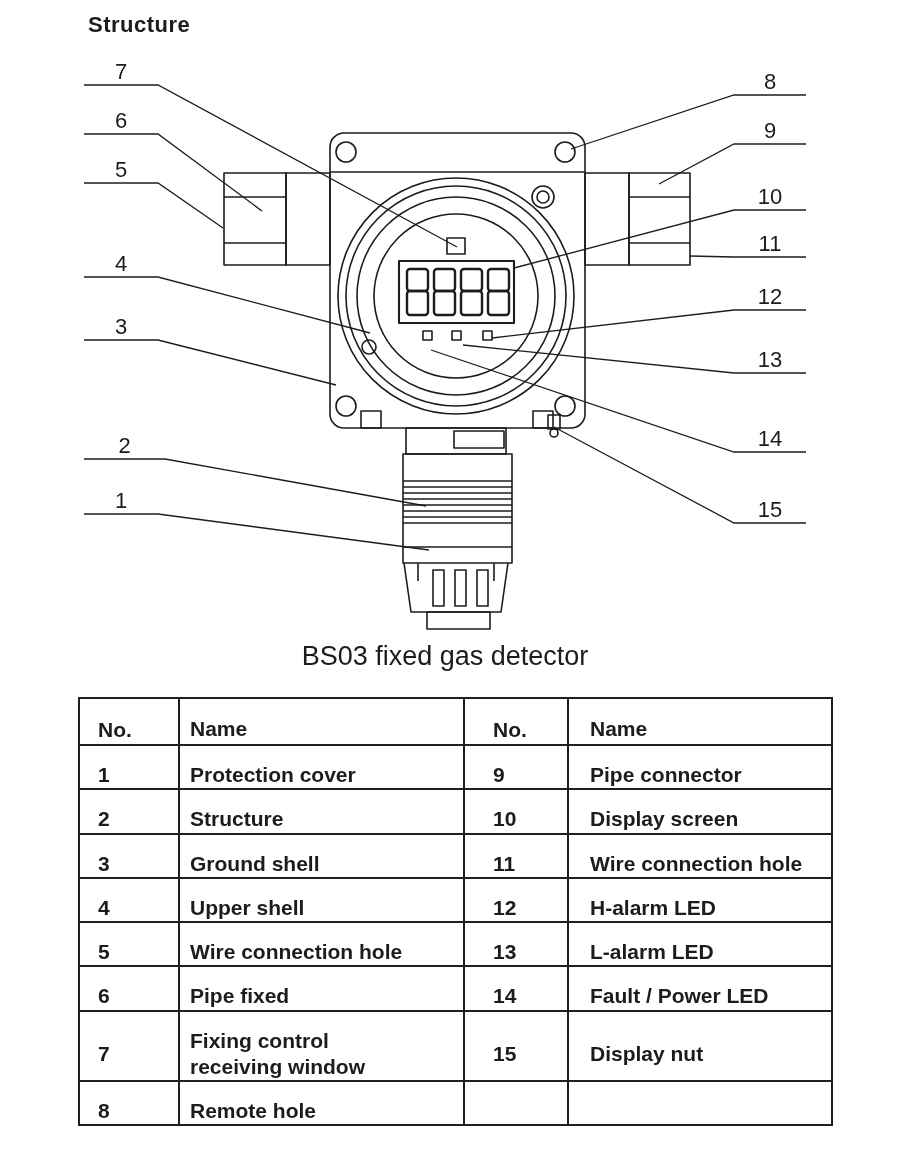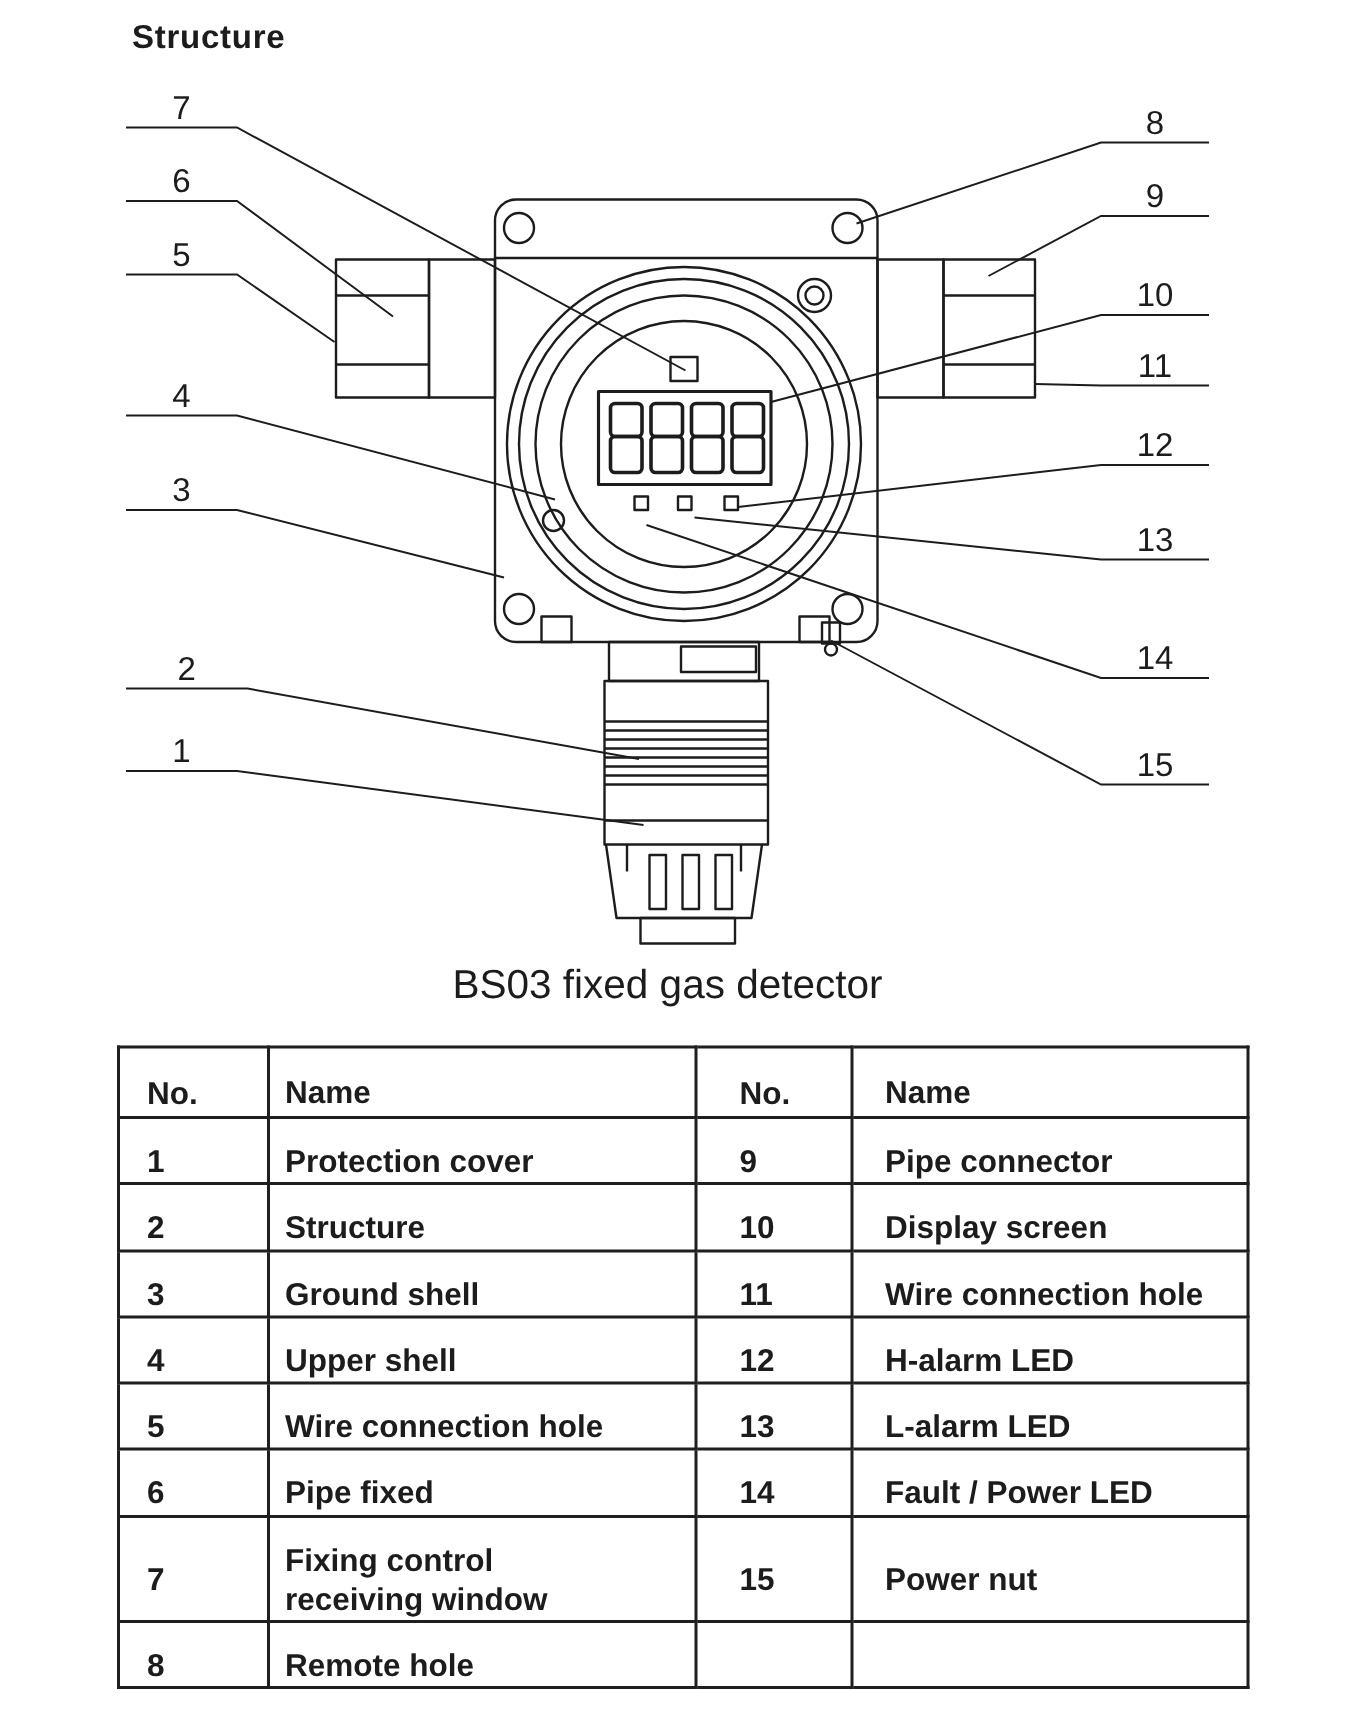--- a/index.html
+++ b/index.html
@@ -210,21 +210,21 @@
           <td class="col-no">6</td>
           <td class="col-name">Pipe fixed</td>
           <td class="col-no2">14</td>
           <td class="col-name2">Fault / Power LED</td>
         </tr>
         <tr>
           <td class="col-no">7</td>
           <td class="col-name">Fixing control
 receiving window</td>
           <td class="col-no2">15</td>
-          <td class="col-name2">Power nut</td>
+          <td class="col-name2">Display nut</td>
         </tr>
         <tr>
           <td class="col-no">8</td>
           <td class="col-name">Remote hole</td>
           <td class="col-no2"></td>
           <td class="col-name2"></td>
         </tr>
       </tbody>
   </table>
 

